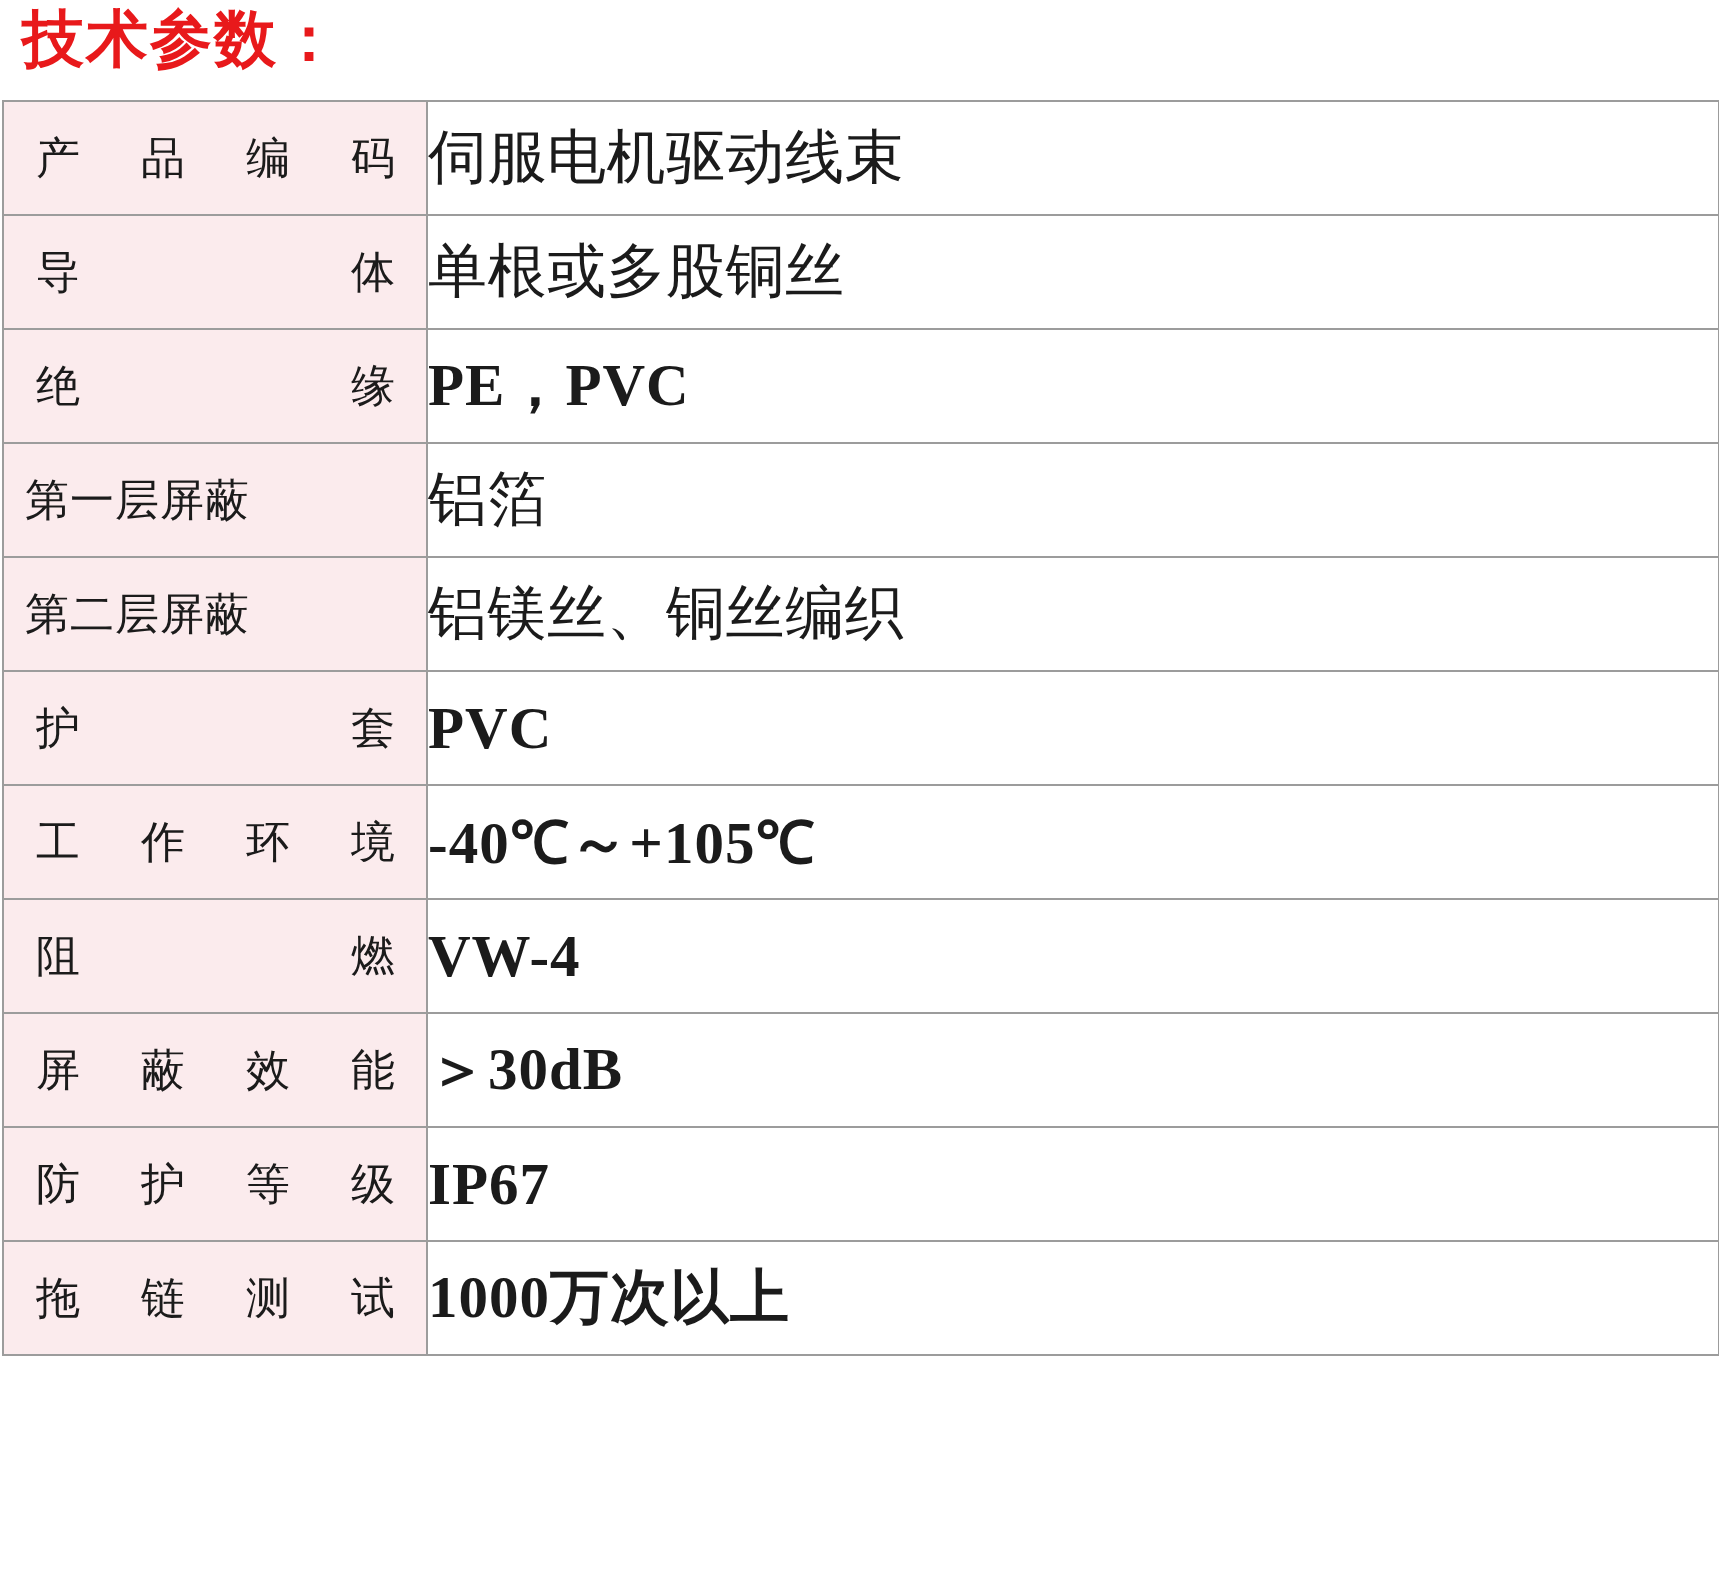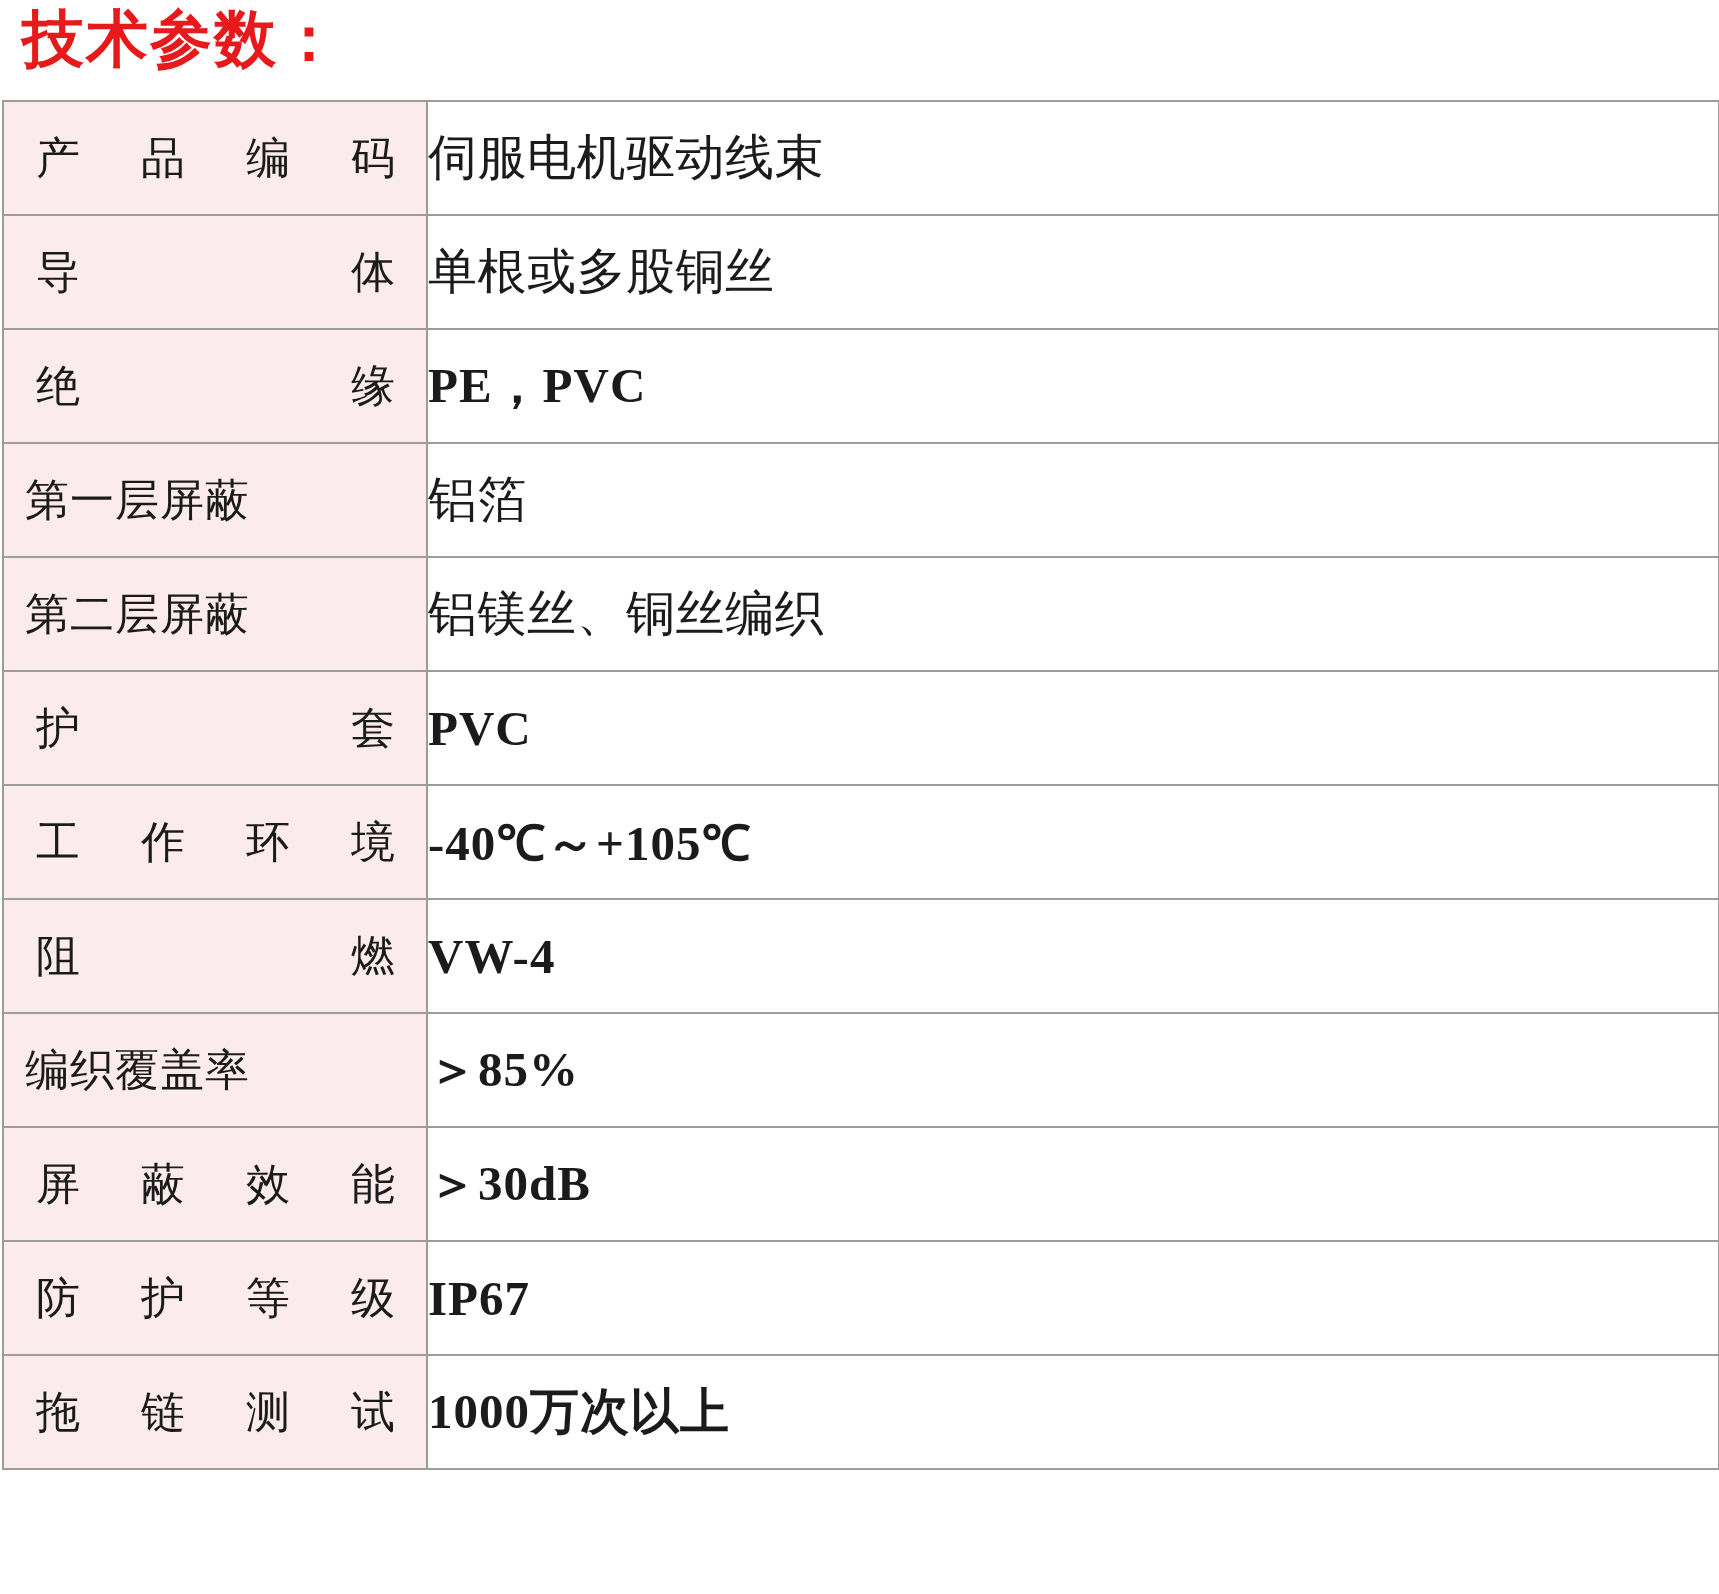--- a/index.html
+++ b/index.html
@@ -49,21 +49,21 @@
     background: #fbebed;
     color: #1b1b1b;
     font-family: "Liberation Sans", sans-serif;
     font-size: 44px;
     letter-spacing: 1px;
   }
   td.value {
     background: #ffffff;
     color: #1b1b1b;
     font-family: "Liberation Sans", sans-serif;
-    font-size: 49px;
+    font-size: 59px;
     padding-left: 30px;
     letter-spacing: 0.5px;
   }
   
   .label-inner {
     display: flex;
     justify-content: space-between;
     padding: 0 30px 0 32px;
     white-space: nowrap;
   }
@@ -177,28 +177,20 @@
               <span class="ch">阻</span>
               <span class="ch">燃</span>
             </div>
           </td>
           <td class="value">
             <div class="value-inner mono-ish">VW-4</div>
           </td>
         </tr>
         <tr>
           <td class="label">
-            <div class="label-inner solid">编织覆盖率</div>
-          </td>
-          <td class="value">
-            <div class="value-inner mono-ish">＞85%</div>
-          </td>
-        </tr>
-        <tr>
-          <td class="label">
             <div class="label-inner">
               <span class="ch">屏</span>
               <span class="ch">蔽</span>
               <span class="ch">效</span>
               <span class="ch">能</span>
             </div>
           </td>
           <td class="value">
             <div class="value-inner mono-ish">＞30dB</div>
           </td>

